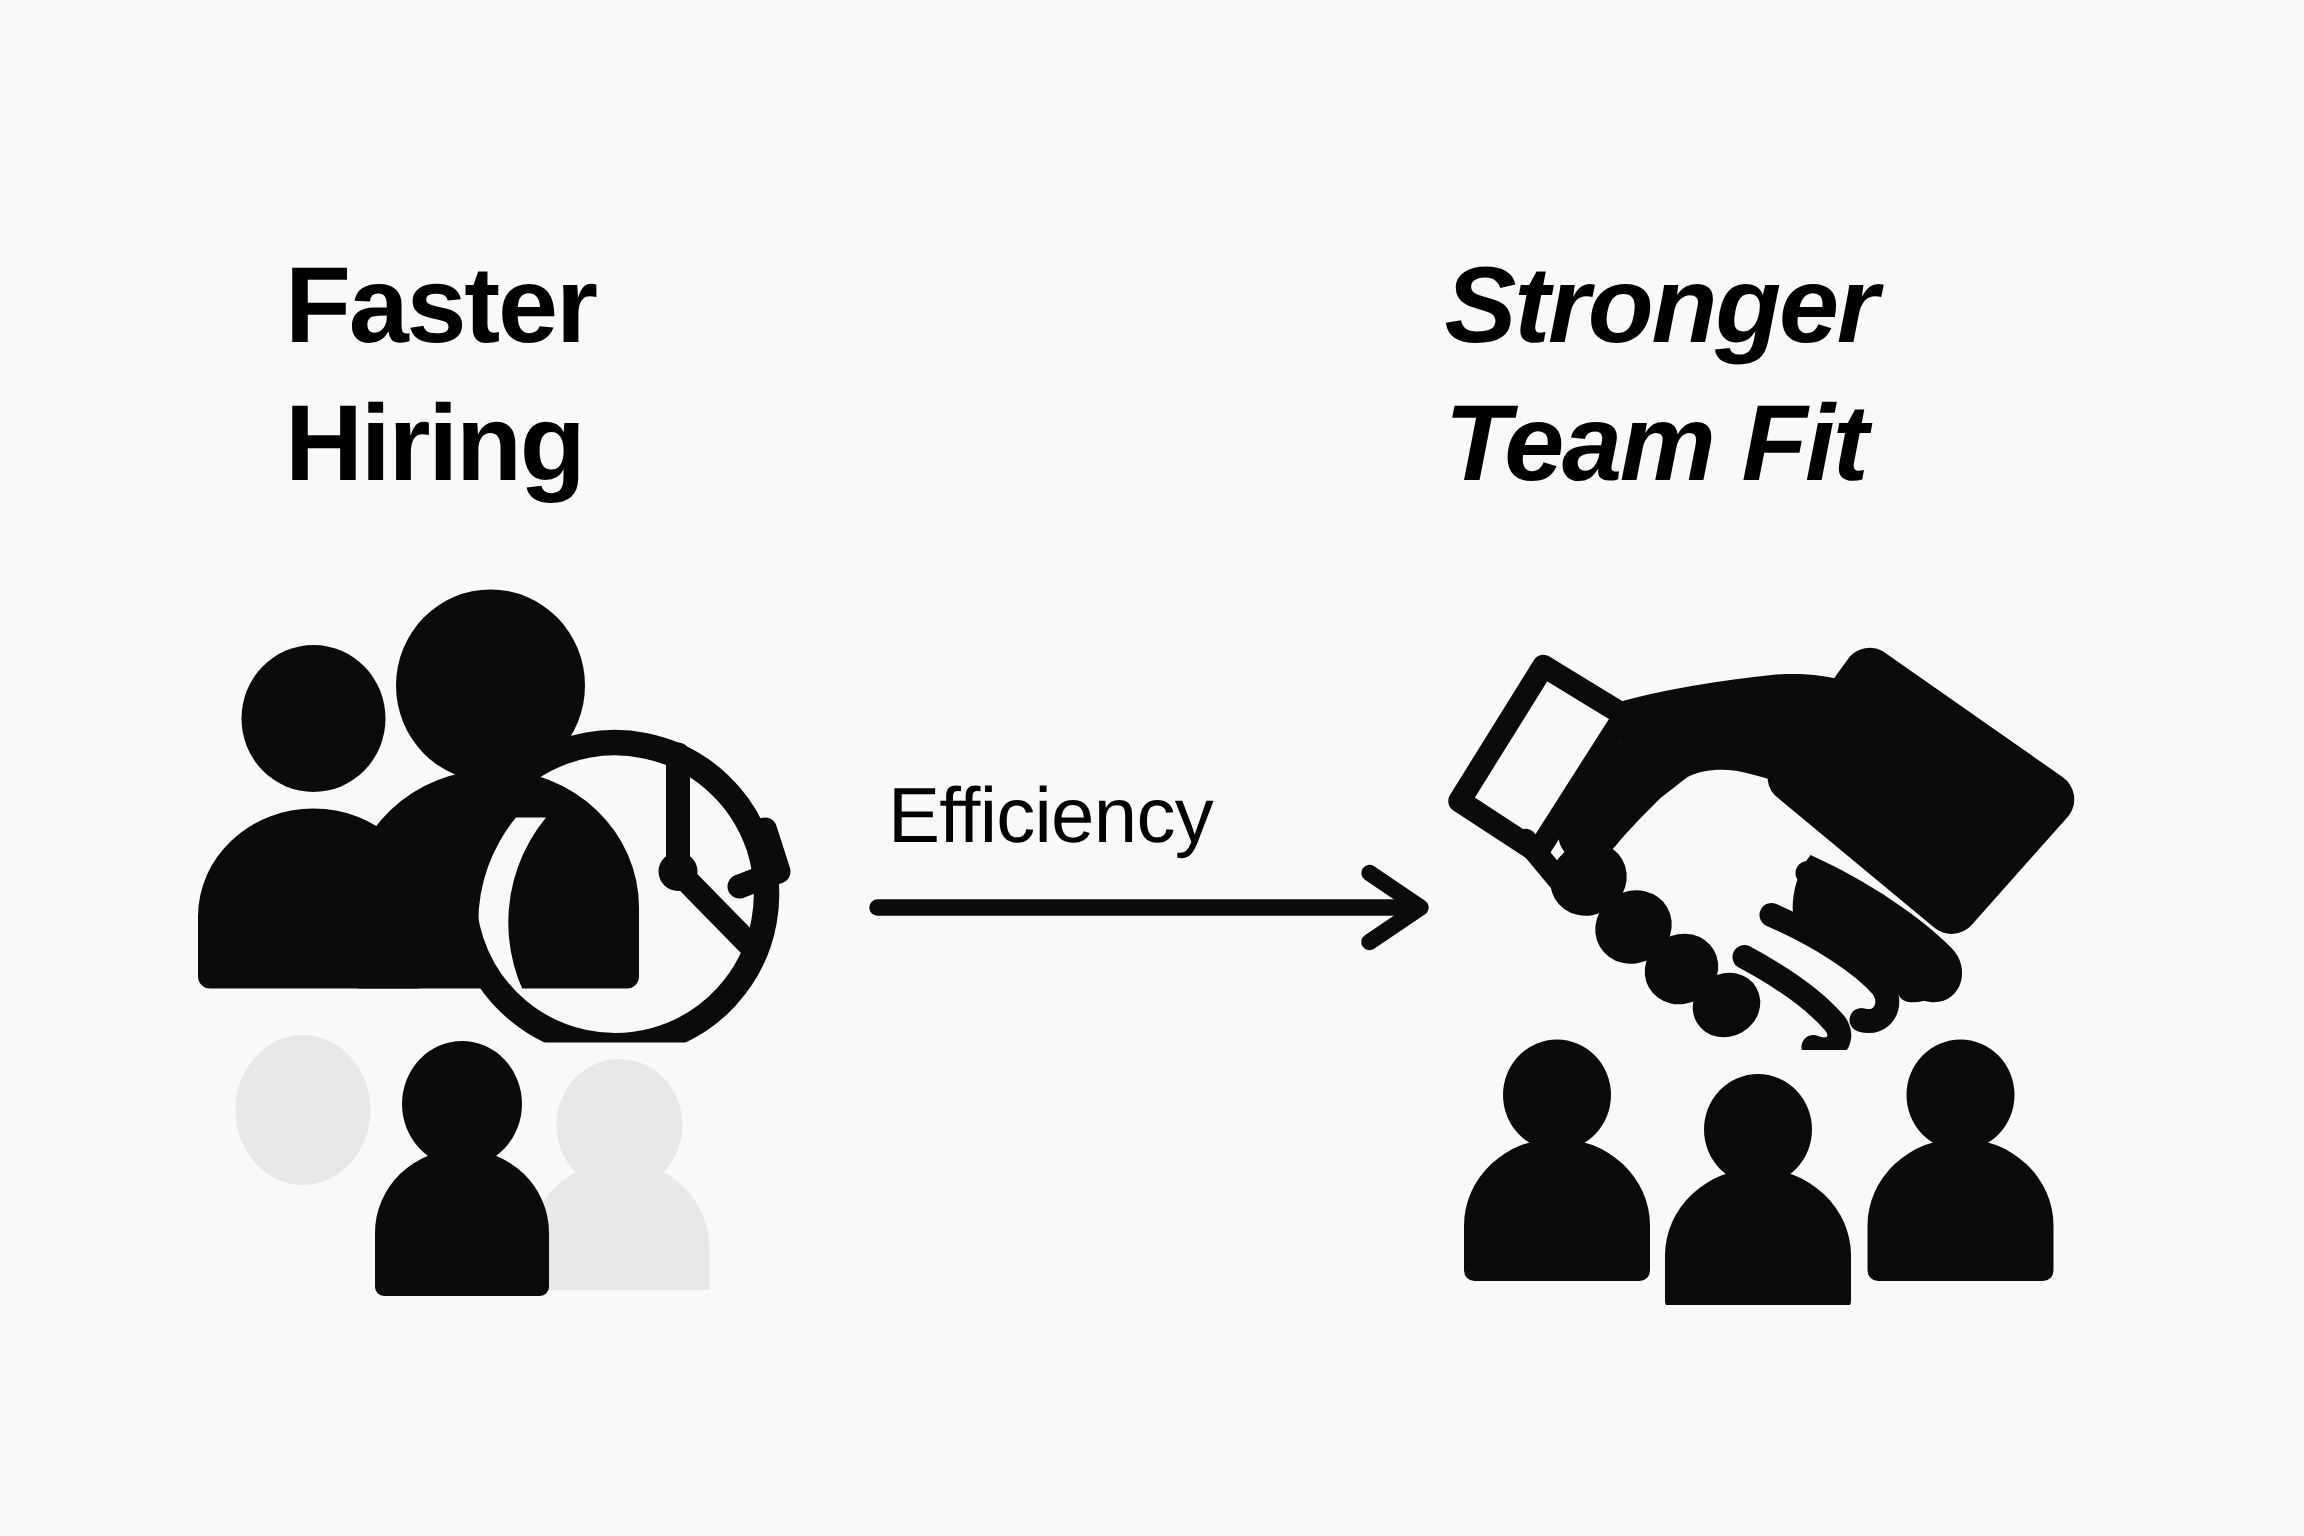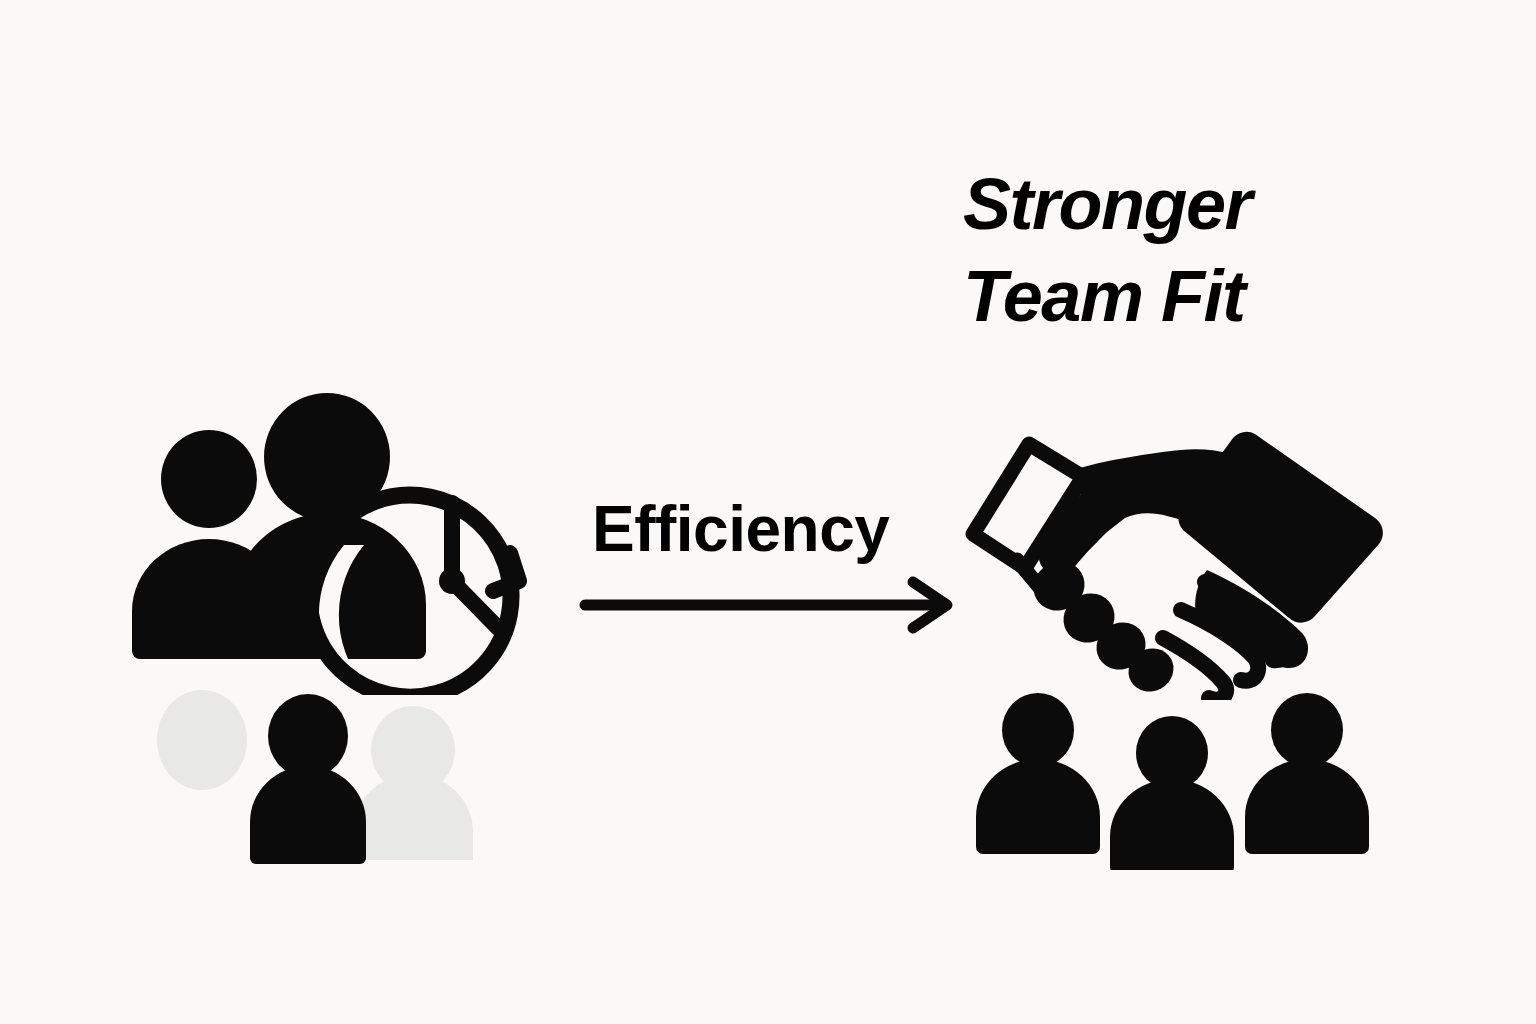--- a/index.html
+++ b/index.html
@@ -41,23 +41,23 @@
     left: 963px;
     top: 158px;
     text-align: left;
     font-style: italic;
   }
 
   
   #efficiency-label {
     position: absolute;
     left: 592px;
-    top: 492px;
-    font-size: 64px;
-    font-weight: bold;
+    top: 514px;
+    font-size: 52px;
+    font-weight: normal;
     letter-spacing: -0.5px;
     color: #000000;
     font-family: "Liberation Sans", sans-serif;
   }
 
   
   #arrow-connector {
     position: absolute;
     left: 575px;
     top: 565px;
@@ -95,20 +95,22 @@
     top: 685px;
     width: 430px;
     height: 185px;
   }
 </style>
 </head>
 <body>
 
 <div id="canvas">
 
+  <div class="heading" id="heading-left">Faster
+Hiring</div>
 
   <div id="left-people-clock">
     <svg class="icon-svg" viewBox="0 0 460 310" width="460" height="310" xmlns="http://www.w3.org/2000/svg">
 
       <g fill="#0b0b0b">
         <ellipse cx="97" cy="94" rx="48" ry="49"></ellipse>
         <path d="M 20 266 L 20 226 A 77 72 0 0 1 174 226 L 174 266 A 8 8 0 0 1 166 274 L 28 274 A 8 8 0 0 1 20 266 Z"></path>
 
         <ellipse cx="215" cy="72" rx="63" ry="64" fill="#0b0b0b"></ellipse>
         <path d="M 120 266 L 120 220 A 97 92 0 0 1 314 220 L 314 266 A 8 8 0 0 1 306 274 L 128 274 A 8 8 0 0 1 120 266 Z" fill="#0b0b0b"></path>

